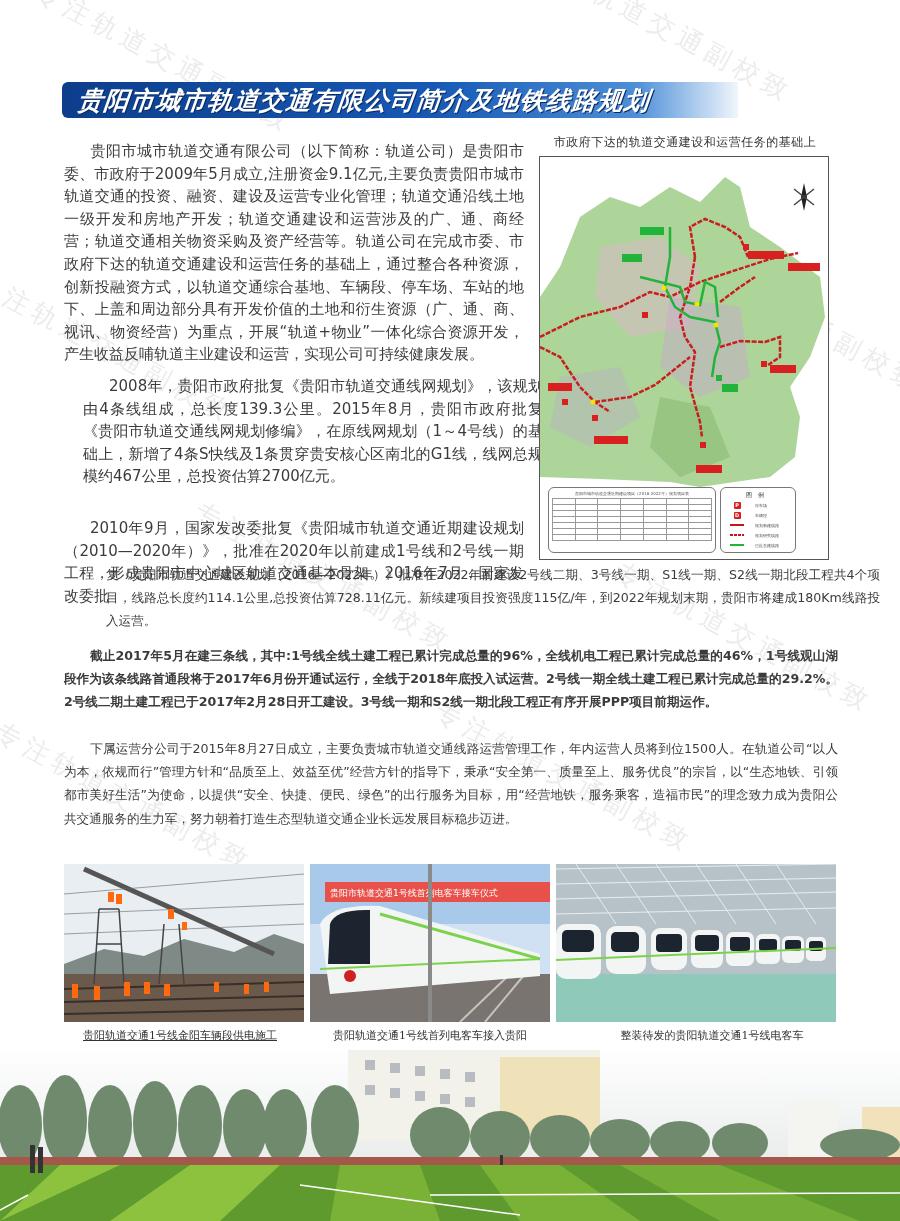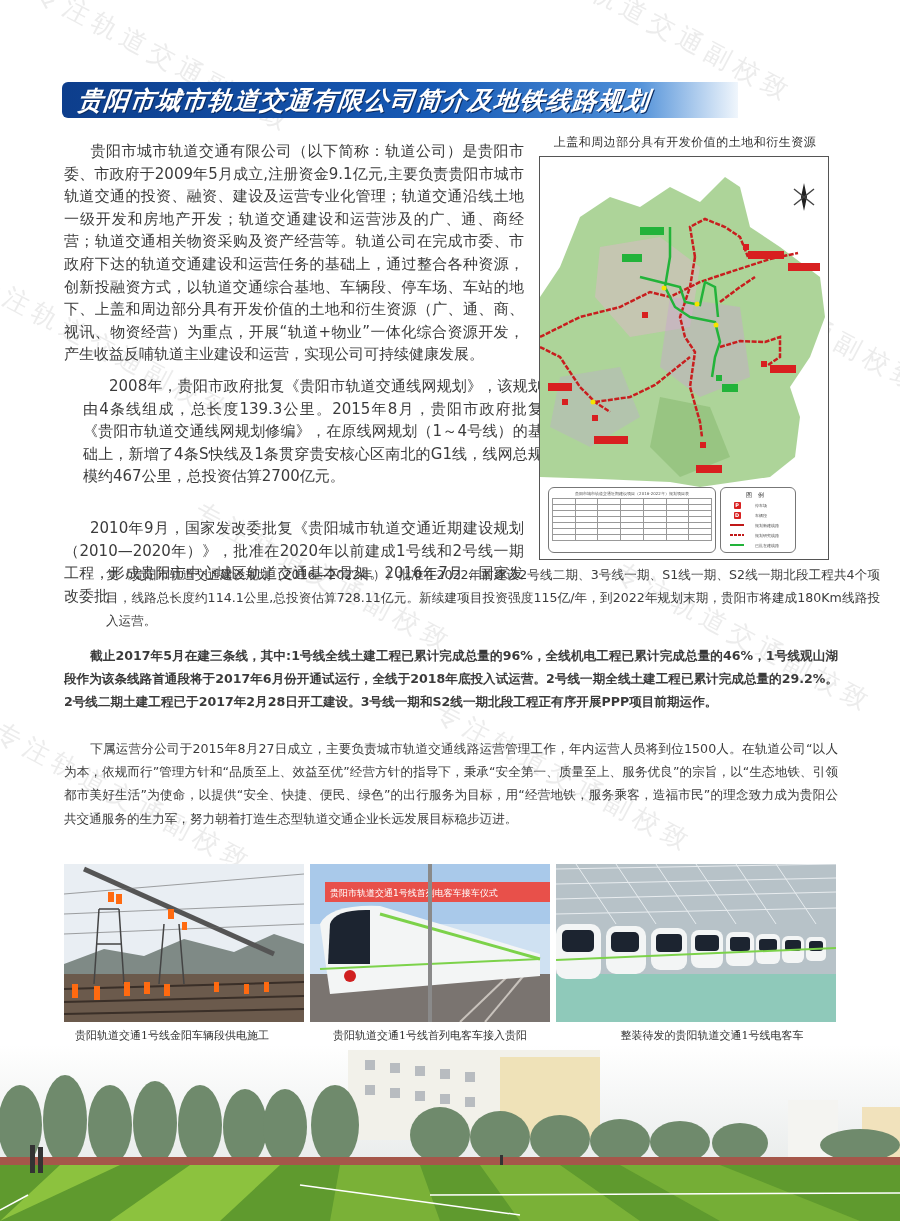--- a/index.html
+++ b/index.html
@@ -59,21 +59,21 @@
 </div>
 
 <div class="title-banner">
   <div class="title">贵阳市城市轨道交通有限公司简介及地铁线路规划</div>
 </div>
 
 <p class="para narrow" style="top:140px;"><span class="indent"></span><span>贵阳市城市轨道交通有限公司（以下简称：轨道公司）是贵阳市委、市政府于2009年5月成立,注册资金9.1亿元,主要负责贵阳市城市轨道交通的投资、融资、建设及运营专业化管理；轨道交通沿线土地一级开发和房地产开发；轨道交通建设和运营涉及的广、通、商经营；轨道交通相关物资采购及资产经营等。轨道公司在完成市委、市政府下达的轨道交通建设和运营任务的基础上，通过整合各种资源，创新投融资方式，以轨道交通综合基地、车辆段、停车场、车站的地下、上盖和周边部分具有开发价值的土地和衍生资源（广、通、商、视讯、物资经营）为重点，开展“轨道+物业”一体化综合资源开发，产生收益反哺轨道主业建设和运营，实现公司可持续健康发展。</span></p>
 <p class="para narrow" style="top:375px;margin-left:19px;"><span class="indent"></span><span>2008年，贵阳市政府批复《贵阳市轨道交通线网规划》，该规划由4条线组成，总长度139.3公里。2015年8月，贵阳市政府批复《贵阳市轨道交通线网规划修编》，在原线网规划（1～4号线）的基础上，新增了4条S快线及1条贯穿贵安核心区南北的G1线，线网总规模约467公里，总投资估算2700亿元。</span></p>
 <p class="para narrow" style="top:517px;"><span class="indent"></span><span>2010年9月，国家发改委批复《贵阳城市轨道交通近期建设规划（2010—2020年）》，批准在2020年以前建成1号线和2号线一期工程，形成贵阳市中心城区轨道交通基本骨架。2016年7月，国家发改委批</span></p>
 
-<div class="map-caption">上盖和周边部分具有开发价值的土地和衍生资源</div>
+<div class="map-caption">市政府下达的轨道交通建设和运营任务的基础上</div>
 <div class="map-frame">
   <svg width="290" height="404" viewBox="0 0 290 404">
     <path d="M40,60 L70,40 L100,50 L130,30 L160,45 L185,20 L200,30 L210,70 L240,90 L280,120 L285,160 L270,200 L250,230 L260,260 L255,300 L230,320 L160,330 L130,325 L60,322 L0,320 L0,140 L20,110 Z" fill="#a4cf8e" opacity="0.9"></path>
     <path d="M60,90 L120,80 L160,110 L150,170 L90,180 L55,140 Z" fill="#d9b9c4" opacity="0.55"></path>
     <path d="M130,140 L200,150 L210,220 L160,240 L120,210 Z" fill="#c7a7cf" opacity="0.45"></path>
     <path d="M20,220 L80,210 L100,260 L50,290 L10,270 Z" fill="#bfa6d3" opacity="0.35"></path>
     <path d="M120,240 L170,250 L190,300 L140,320 L110,290 Z" fill="#8fbf78" opacity="0.7"></path>
 
     <path d="M0,180 L40,160 L80,150 L110,135 L130,140 L160,125 L190,115 L230,102 L258,96" fill="none" stroke="#c81e1e" stroke-width="2.5" stroke-dasharray="5,1.5"></path>
     <path d="M155,100 L150,70 L165,62 L185,70 L200,80 L208,100" fill="none" stroke="#c81e1e" stroke-width="2.5" stroke-dasharray="5,1.5"></path>
@@ -308,21 +308,21 @@
         <rect x="174" y="73" width="20" height="14" rx="3"></rect>
         <rect x="203" y="75" width="18" height="12" rx="3"></rect>
         <rect x="229" y="76" width="16" height="11" rx="3"></rect>
         <rect x="253" y="77" width="14" height="10" rx="3"></rect>
       </g>
     <g stroke="#7cd24a" stroke-width="2">
         <path d="M0,96 L280,84"></path>
       </g>
   </svg>
 </div>
-<div class="photo-caption" style="left:52px;width:240px;">贵阳轨道交通1号线金阳车辆段供电施工</div>
+<div class="photo-caption" style="left:60px;width:240px;text-decoration:underline;">贵阳轨道交通1号线金阳车辆段供电施工</div>
 <div class="photo-caption" style="left:310px;width:240px;">贵阳轨道交通1号线首列电客车接入贵阳</div>
 <div class="photo-caption" style="left:572px;width:280px;">整装待发的贵阳轨道交通1号线电客车</div>
 
 <div class="footer-photo">
   <svg width="900" height="176" viewBox="0 0 900 176">
     <defs>
       <linearGradient id="sky" x1="0" y1="0" x2="0" y2="1">
           <stop offset="0" stop-color="#ffffff"></stop>
           <stop offset="1" stop-color="#dfe3e2"></stop>
         </linearGradient>

